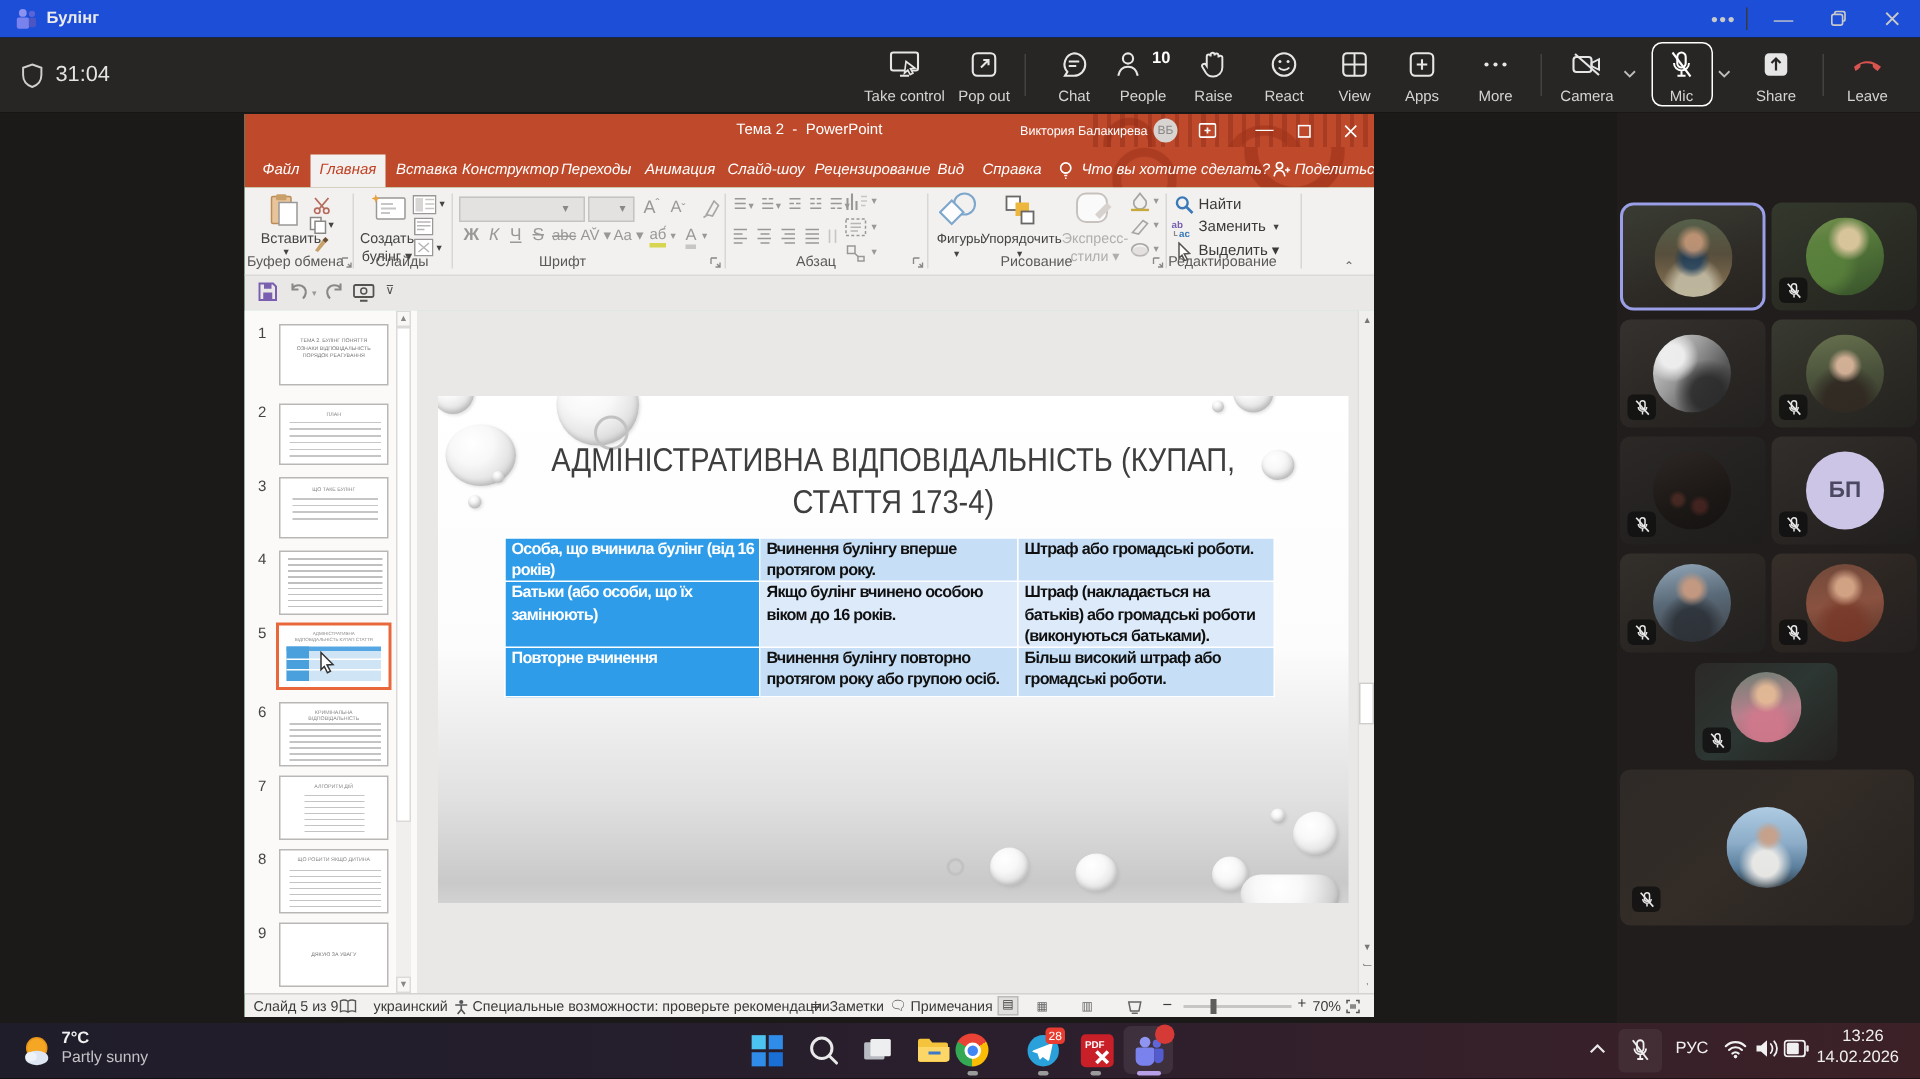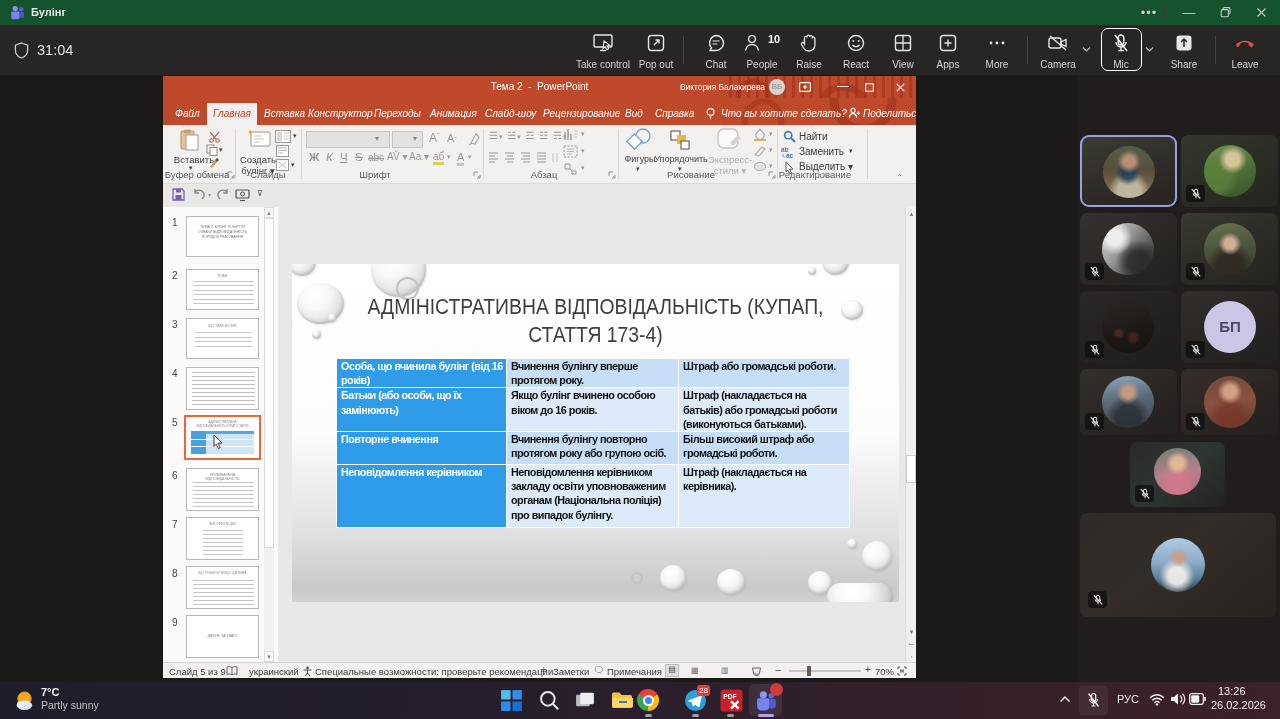--- a/index.html
+++ b/index.html
@@ -2,21 +2,21 @@
 <html><head>
 <meta charset="utf-8">
 <style>
   * { margin:0; padding:0; box-sizing:border-box; }
   html,body { width:1280px; height:719px; background:#000; overflow:hidden;
     font-family:"Liberation Sans", sans-serif; }
   #root { position:absolute; left:0; top:0; width:1280px; height:719px; background:#000; }
   .abs { position:absolute; }
 
   
-  #tbar { position:absolute; left:0; top:0; width:1280px; height:25px; background:#14532d; }
+  #tbar { position:absolute; left:0; top:0; width:1280px; height:25px; background:#1d4ed8; }
   #tbar .title { position:absolute; left:31px; top:6px; color:#ececec; font-size:11px; font-weight:700; }
   #tbar .wc { position:absolute; top:0; height:25px; color:#c9c9c9; font-size:13px; line-height:25px; text-align:center; }
 
   
   #cbar { position:absolute; left:0; top:25px; width:1280px; height:50px; background:#272625; }
   .mbtn { position:absolute; top:0; height:50px; text-align:center; color:#d4d4d4; }
   .mbtn .lbl { position:absolute; left:50%; transform:translateX(-50%); top:34px; font-size:10px; white-space:nowrap; color:#d4d4d4; }
   .mbtn svg { position:absolute; left:50%; transform:translateX(-50%); top:8px; }
   .vdiv { position:absolute; top:11px; width:1px; height:28px; background:#434240; }
 
@@ -564,25 +564,20 @@
               <tr style="height:42px;">
                 <td class="cblue">Батьки (або особи, що їх замінюють)</td>
                 <td class="cl2">Якщо булінг вчинено особою віком до 16 років.</td>
                 <td class="cl2">Штраф (накладається на батьків) або громадські роботи (виконуються батьками).</td>
               </tr>
               <tr style="height:33px;">
                 <td class="cblue">Повторне вчинення</td>
                 <td class="cl1">Вчинення булінгу повторно протягом року або групою осіб.</td>
                 <td class="cl1">Більш високий штраф або громадські роботи.</td>
               </tr>
-              <tr style="height:63px;">
-                <td class="cblue">Неповідомлення керівником</td>
-                <td class="cl2">Неповідомлення керівником закладу освіти уповноваженим органам (Національна поліція) про випадок булінгу.</td>
-                <td class="cl2">Штраф (накладається на керівника).</td>
-              </tr>
             </tbody>
               </table>
           </div>
         </div>
         <div id="vscroll">
           <div class="abs" style="left:1px; top:2px; width:9px; height:10px; font-size:6px; color:#777; text-align:center; line-height:10px;">▲</div>
           <div class="abs" style="left:0px; top:248px; width:10px; height:28px; background:#fff; border:1px solid #d0cecc;"></div>
           <div class="abs" style="left:1px; top:420px; width:9px; height:10px; font-size:6px; color:#777; text-align:center; line-height:10px;">▼</div>
           <div class="abs" style="left:1px; top:432px; width:9px; height:10px; font-size:6px; color:#777; text-align:center; line-height:10px;">⹃</div>
           <div class="abs" style="left:1px; top:443px; width:9px; height:10px; font-size:6px; color:#777; text-align:center; line-height:10px;">⹁</div>
@@ -826,17 +821,17 @@
     </svg>
     <svg class="abs" style="left:1170px; top:10px;" width="16" height="14" viewBox="0 0 16 14">
       <path d="M1 5 h3 l4-3.5 v11 L4 9 H1 z" fill="#f0f0f0"></path>
       <path d="M10.5 4 a4.5 4.5 0 0 1 0 6 M12.8 2.2 a7.2 7.2 0 0 1 0 9.6" fill="none" stroke="#f0f0f0" stroke-width="1.2" stroke-linecap="round"></path>
     </svg>
     <svg class="abs" style="left:1189px; top:11px;" width="17" height="12" viewBox="0 0 17 12">
       <rect x="0.7" y="0.7" width="13.6" height="10.6" rx="2" fill="none" stroke="#f0f0f0" stroke-width="1.2"></rect>
       <rect x="2.2" y="2.2" width="8" height="7.6" rx="1" fill="#f0f0f0"></rect>
       <rect x="15.2" y="3.8" width="1.6" height="4.4" rx="0.8" fill="#f0f0f0"></rect>
     </svg>
-    <div class="abs" style="left:1218px; top:3px; width:48px; text-align:left; color:#f0f0f0; font-size:11px;">13:26</div>
-    <div class="abs" style="left:1200px; top:17px; width:66px; text-align:right; color:#f0f0f0; font-size:11px;">26.02.2026</div>
+    <div class="abs" style="left:1218px; top:3px; width:48px; text-align:center; color:#f0f0f0; font-size:11px;">13:26</div>
+    <div class="abs" style="left:1200px; top:17px; width:66px; text-align:right; color:#f0f0f0; font-size:11px;">14.02.2026</div>
   </div>
 
 </div>
 
 </body></html>

